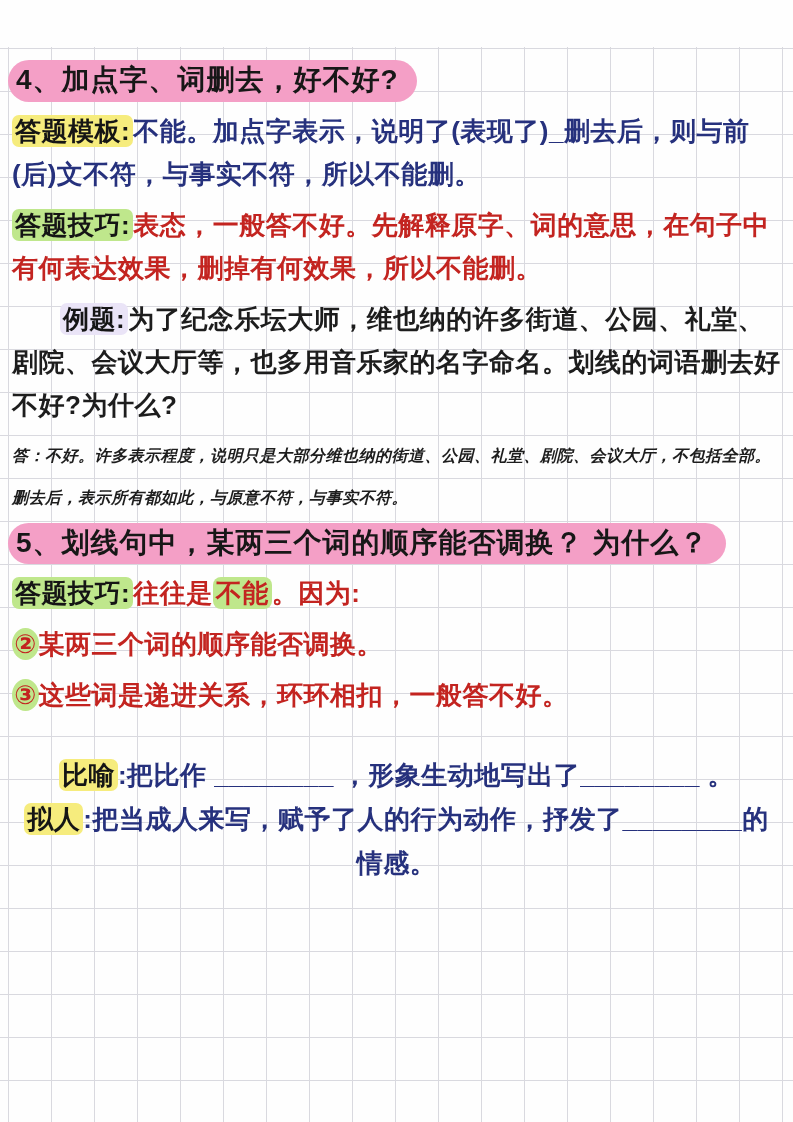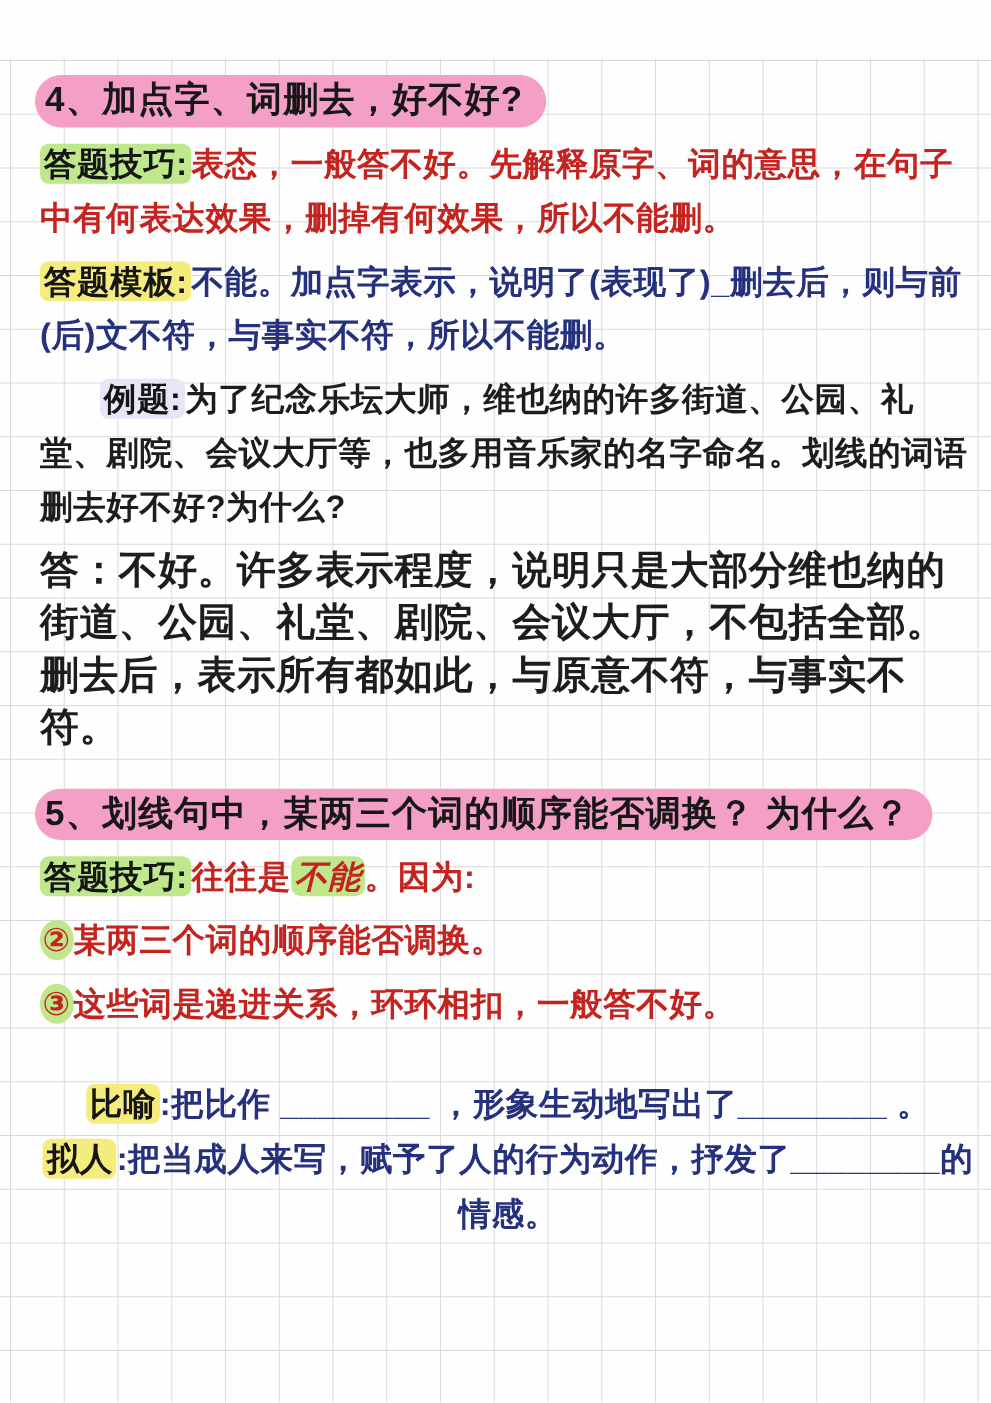--- a/index.html
+++ b/index.html
@@ -11,21 +11,21 @@
     position:relative;
     width:793px;height:1122px;
     overflow:hidden;
     background-color:#fefefe;
     background-image:
       linear-gradient(#d9d9df 1px, transparent 1px),
       linear-gradient(90deg, #d9d9df 1px, transparent 1px);
     background-size:43px 43px;
     background-position:8px 48px;
     box-sizing:border-box;
-    padding:60px 12px 0 28px;
+    padding:60px 12px 0 8px;
   }
   .top-mask{
     position:absolute;top:0;left:0;right:0;height:47px;
     background:#fefefe;
   }
   .content{position:relative;}
   .title-pill{
     display:inline-block;
     background:#f49fc6;
     border-radius:22px;
@@ -38,42 +38,43 @@
   }
   .para{
     font-size:26px;
     font-weight:600;
     line-height:43px;
     letter-spacing:0.5px;
     margin:8px 0 0 4px;
     color:#1d1d1d;
   }
   .para.small{
-    font-size:31px;
+    font-size:16px;
     line-height:42px;
+    font-style:italic;
   }
   .lab{
     border-radius:7px;
     padding:1px 3px;
     color:#151515;
     font-weight:700;
   }
   .lab-green{background:#bfe78c;}
   .lab-yellow{background:#f6ec7d;}
   .lab-purple{background:#eae4f7;margin-left:48px;}
   .t-red{color:#c32420;}
   .t-blue{color:#26317d;}
   .t-black{color:#1d1d1d;}
-  .hl-green{background:#bfe78c;border-radius:8px;padding:1px 3px;font-style:italic;}
+  .hl-green{background:#bfe78c;border-radius:8px;padding:1px 3px;}
   .num-circle{
     background:#bfe78c;
     border-radius:50%;
     padding:1px 2px;
   }
-  .sec5{margin-top:28px;}
+  .sec5{margin-top:4px;}
   .sec6{margin-top:36px;}
   .sec-title{margin-left:0;}
   .device-row{
     font-size:26px;
     font-weight:600;
     line-height:44px;
     letter-spacing:0.5px;
     margin-left:4px;
     text-align:center;
   }
@@ -84,24 +85,24 @@
 
 <div class="page">
   <div class="top-mask"></div>
   <div class="content">
 
     <div class="section">
       <div class="sec-title">
         <span class="title-pill">4、加点字、词删去，好不好?</span>
       </div>
       <div class="para">
-        <span class="lab lab-green">答题技巧:</span><span class="t-red">表态，一般答不好。先解释原字、词的意思，在句子中有何表达效果，删掉有何效果，所以不能删。</span>
+        <span class="lab lab-yellow">答题模板:</span><span class="t-blue">不能。加点字表示，说明了(表现了)_删去后，则与前(后)文不符，与事实不符，所以不能删。</span>
       </div>
       <div class="para">
-        <span class="lab lab-yellow">答题模板:</span><span class="t-blue">不能。加点字表示，说明了(表现了)_删去后，则与前(后)文不符，与事实不符，所以不能删。</span>
+        <span class="lab lab-green">答题技巧:</span><span class="t-red">表态，一般答不好。先解释原字、词的意思，在句子中有何表达效果，删掉有何效果，所以不能删。</span>
       </div>
       <div class="para">
         <span class="lab lab-purple">例题:</span><span class="t-black">为了纪念乐坛大师，维也纳的许多街道、公园、礼堂、剧院、会议大厅等，也多用音乐家的名字命名。划线的词语删去好不好?为什么?</span>
       </div>
       <div class="para small">
         <span class="t-black">答：不好。许多表示程度，说明只是大部分维也纳的街道、公园、礼堂、剧院、会议大厅，不包括全部。删去后，表示所有都如此，与原意不符，与事实不符。</span>
       </div>
     </div>
 
     <div class="section sec5">

